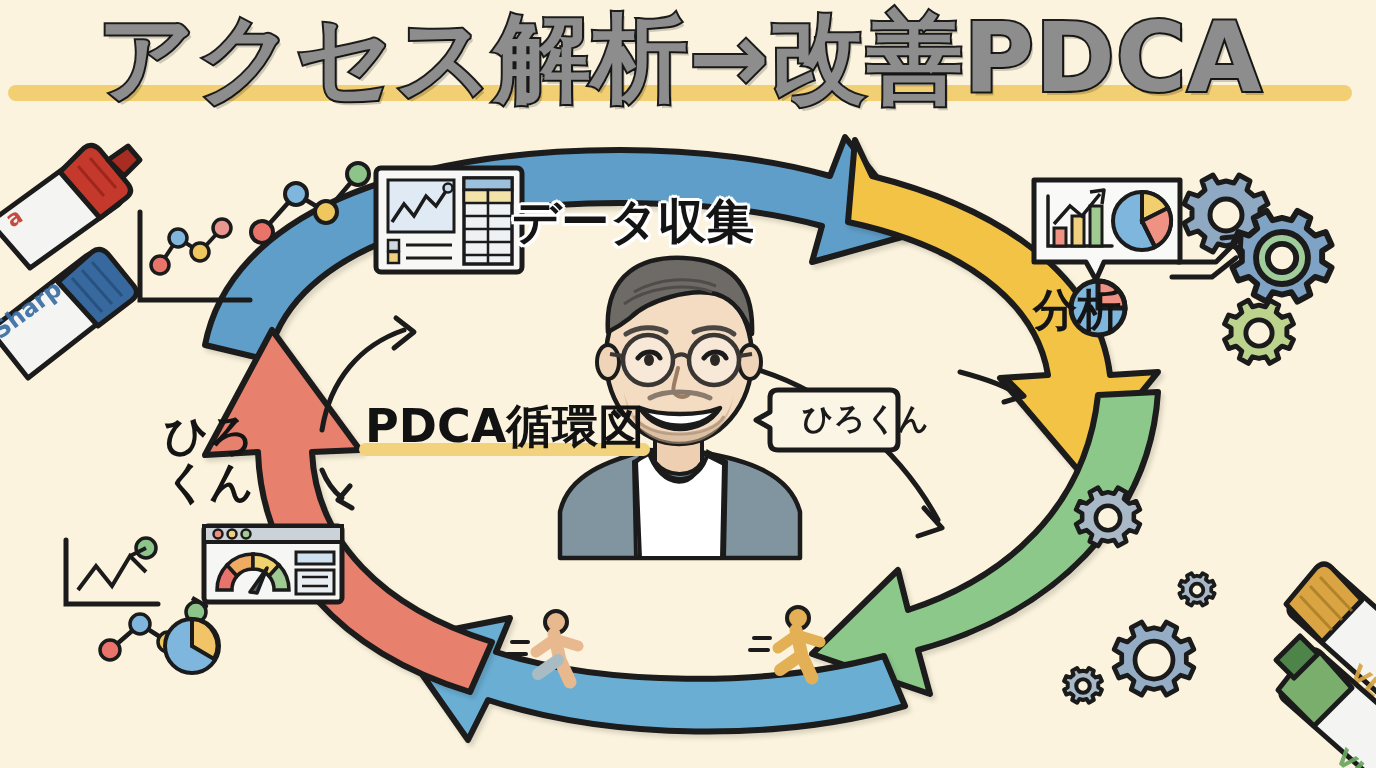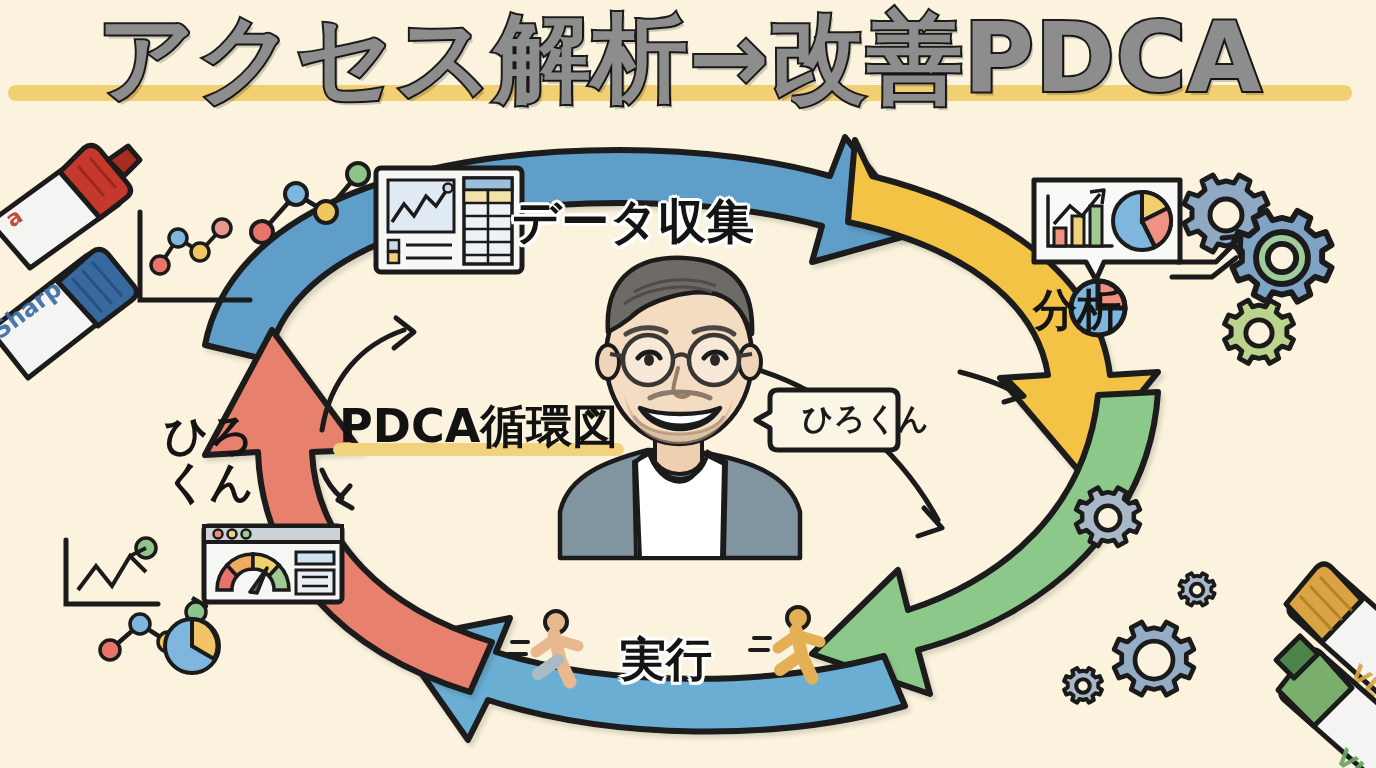--- a/index.html
+++ b/index.html
@@ -33,21 +33,21 @@
        0 -3px 0 #fff, 0 3px 0 #fff, -3px 0 0 #fff, 3px 0 0 #fff;
   }
   .lbl-collect{left:512px;top:190px;font-size:48px;}
   .lbl-analyze{left:1033px;top:281px;font-size:44px;text-shadow:none;}
   .lbl-improve{left:1012px;top:551px;font-size:44px;}
   .lbl-execute{left:620px;top:629px;font-size:46px;}
   .lbl-measure{left:164px;top:411px;font-size:44px;line-height:1.07;
       white-space:normal;width:120px;text-align:left;text-shadow:none;}
 
   .center-label{
-    position:absolute;left:339px;top:396px;z-index:46;
+    position:absolute;left:365px;top:396px;z-index:46;
     font-family:"DejaVu Sans","Liberation Sans",sans-serif;
     font-weight:bold;font-size:46px;color:#121212;white-space:nowrap;
   }
   .center-label .hl{
     position:absolute;left:-6px;right:-6px;bottom:2px;height:13px;
     background:#f3d27d;border-radius:7px;z-index:-1;
   }
   .bubble-text{
     position:absolute;left:802px;top:398px;z-index:46;
     font-family:"DejaVu Sans","Liberation Sans",sans-serif;
@@ -373,21 +373,20 @@
     </g>
   </svg>
 
   <div class="title-wrap">
     <span class="title-text">アクセス解析→改善PDCA</span>
     <span class="title-hl"></span>
   </div>
 
   <div class="lbl lbl-collect">データ収集</div>
   <div class="lbl lbl-analyze">分析</div>
-  <div class="lbl lbl-execute">実行</div>
   <div class="lbl lbl-measure">ひろくん</div>
 
   <div class="center-label">
     <span class="hl"></span>
     <span>PDCA循環図</span>
   </div>
 
   <div class="bubble-text">ひろくん</div>
 
 </div>

